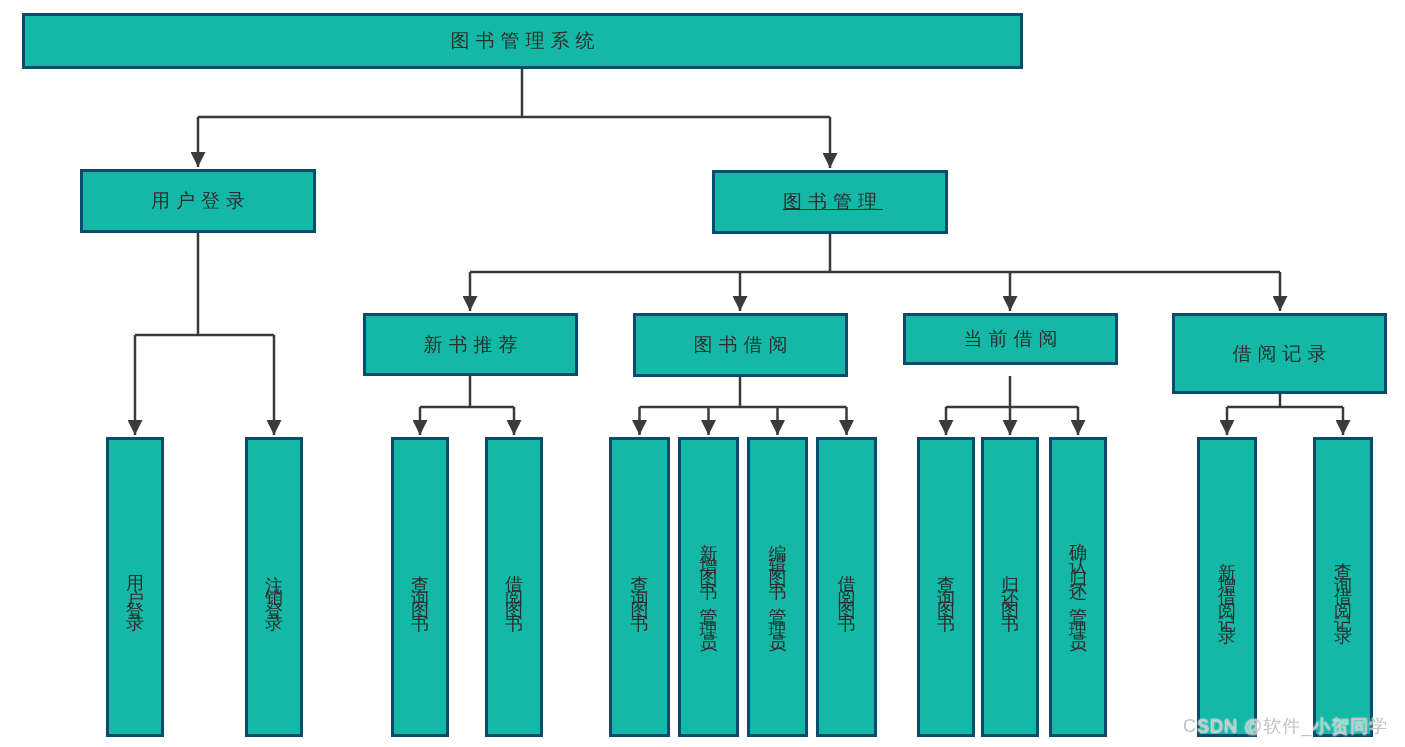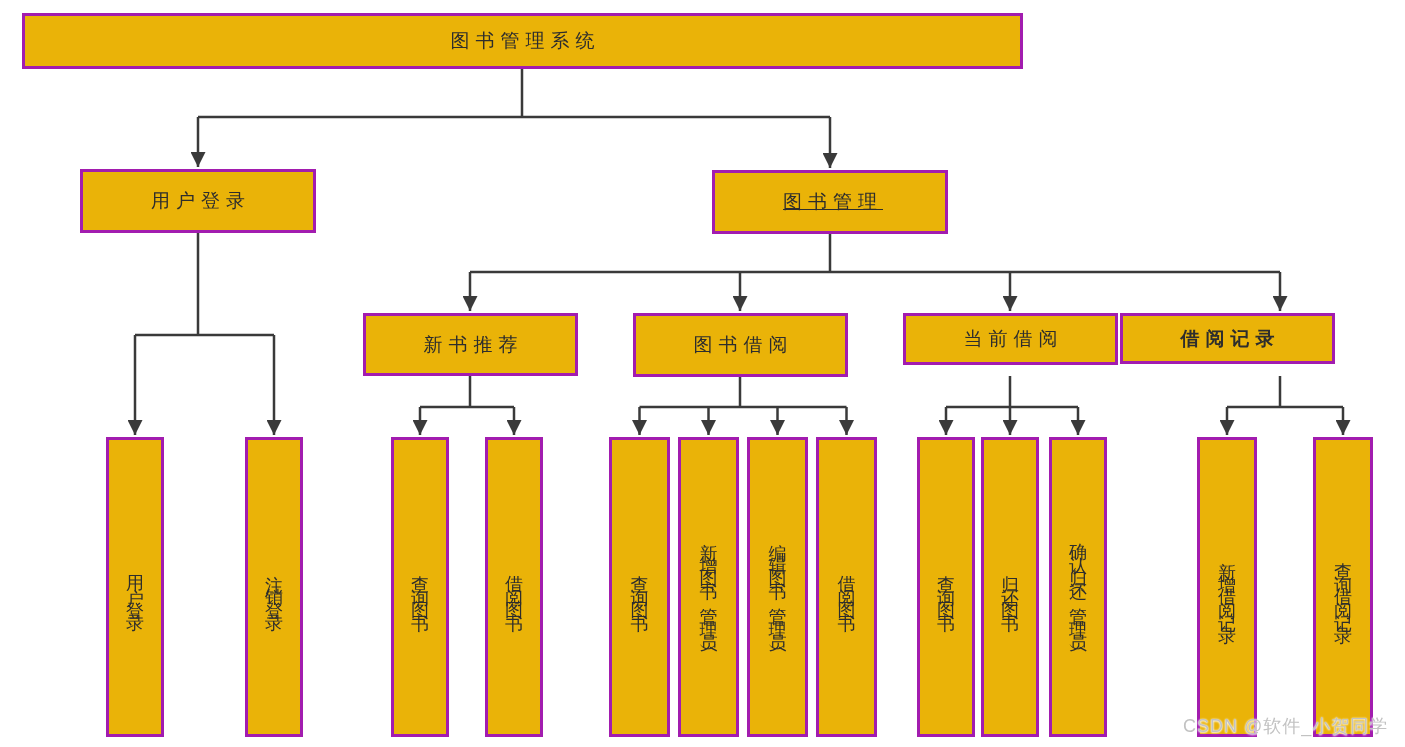--- a/index.html
+++ b/index.html
@@ -7,22 +7,22 @@
     position:relative;
     width:1405px;height:747px;
     background:#ffffff;
     font-family:"Liberation Sans","DejaVu Sans",sans-serif;
     overflow:hidden;
   }
   #connectors{position:absolute;left:0;top:0;pointer-events:none;}
   .node{
     position:absolute;
     box-sizing:border-box;
-    background:#eab308;
-    border:3px solid #a21caf;
+    background:#14b8a6;
+    border:3px solid #0c4a6e;
     color:#2d2d2d;
     display:flex;align-items:center;justify-content:center;
     z-index:2;
   }
   .hbox{
     font-size:19px;
     letter-spacing:6px;
     text-indent:6px;
     white-space:nowrap;
   }
@@ -89,21 +89,21 @@
   </svg>
 
   <div class="node hbox" style="left:22px;top:13px;width:1001px;height:56px;">图书管理系统</div>
 
   <div class="node hbox" style="left:80px;top:169px;width:236px;height:64px;">用户登录</div>
   <div class="node hbox" style="left:712px;top:170px;width:236px;height:64px;text-decoration:underline;">图书管理</div>
 
   <div class="node hbox" style="left:363px;top:313px;width:215px;height:63px;">新书推荐</div>
   <div class="node hbox" style="left:633px;top:313px;width:215px;height:64px;">图书借阅</div>
   <div class="node hbox" style="left:903px;top:313px;width:215px;height:52px;">当前借阅</div>
-  <div class="node hbox" style="left:1120px;top:313px;width:215px;height:51px;font-weight:bold;">借阅记录</div>
+  <div class="node hbox" style="left:1172px;top:313px;width:215px;height:81px;">借阅记录</div>
 
   <div class="node vbox" style="left:106px;top:437px;width:58px;height:300px;">用户登录</div>
   <div class="node vbox" style="left:245px;top:437px;width:58px;height:300px;">注销登录</div>
 
   <div class="node vbox" style="left:391px;top:437px;width:58px;height:300px;">查询图书</div>
   <div class="node vbox" style="left:485px;top:437px;width:58px;height:300px;">借阅图书</div>
 
   <div class="node vbox" style="left:609px;top:437px;width:61px;height:300px;">查询图书</div>
   <div class="node vbox" style="left:678px;top:437px;width:61px;height:300px;">新增图书（管理员）</div>
   <div class="node vbox" style="left:747px;top:437px;width:61px;height:300px;">编辑图书（管理员）</div>

